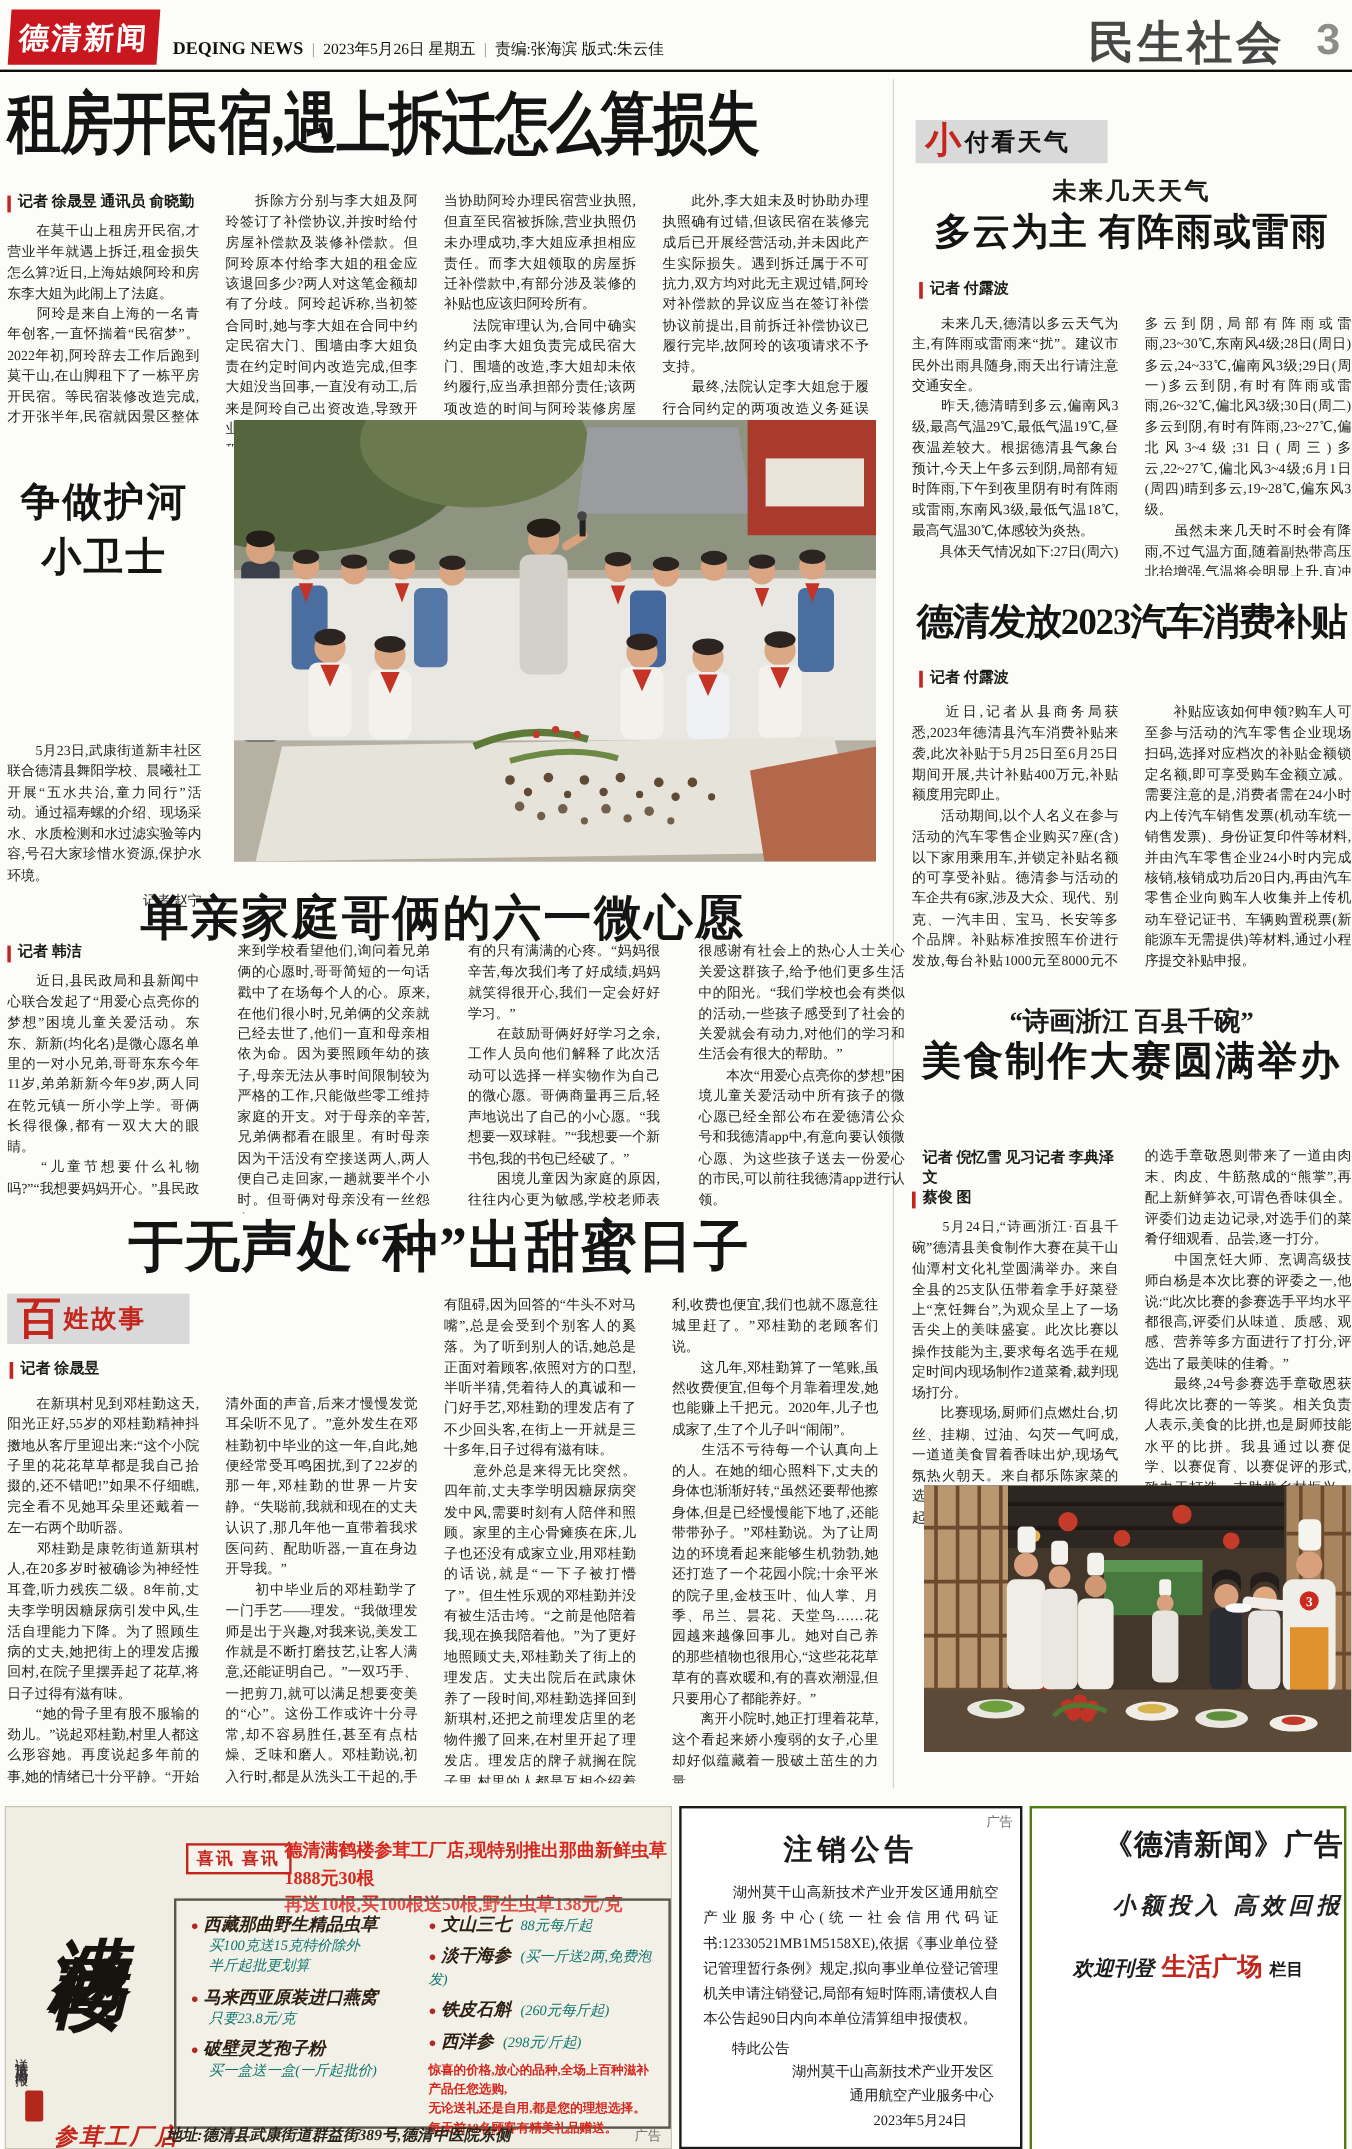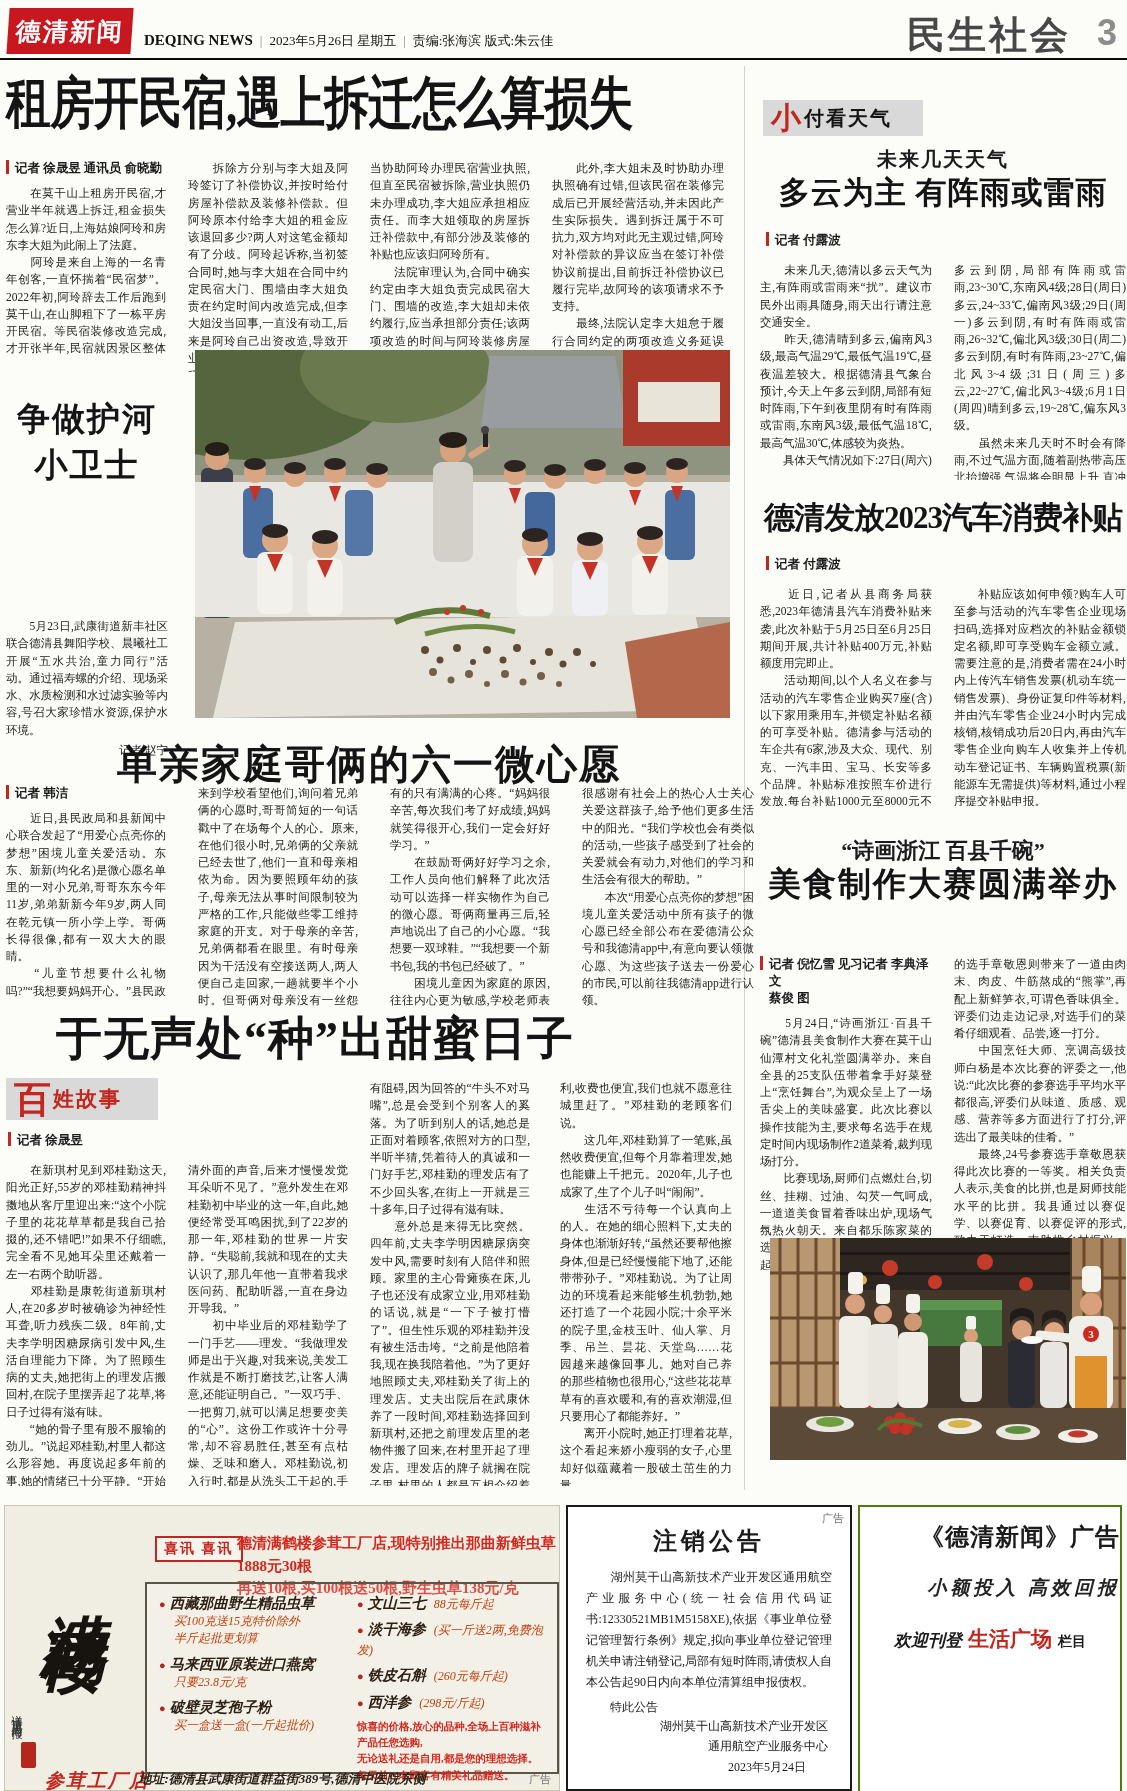--- a/index.html
+++ b/index.html
@@ -5,21 +5,21 @@
   * { margin:0; padding:0; box-sizing:border-box; }
   html,body { background:#e8e8e8; }
   #page {
     position:relative; width:1127px; height:1791px; margin:0 auto;
     background:#fcfcf9; overflow:hidden; color:#1b1b1b;
     font-family:"Liberation Serif", serif;
   }
   .abs { position:absolute; }
   .flow { white-space:pre-line; text-align:justify; overflow:hidden; }
   .body-text { font-size:11.5px; line-height:1.5; color:#222; }
-  .byline { display:flex; align-items:flex-start; gap:6px; font-weight:700; font-size:12.5px; margin-bottom:8px; white-space:pre-line; }
+  .byline { display:flex; align-items:flex-end; gap:6px; font-weight:700; font-size:12.5px; margin-bottom:8px; white-space:pre-line; }
   .byline-bar { display:inline-block; width:3px; height:14px; background:#c3261d; flex:0 0 auto; }
   .headline { font-family:"Liberation Serif", serif; font-weight:900; color:#141414; }
 
   
   #masthead-logo { left:8px; top:8px; width:124px; height:46px; background:#c8171e;
     color:#fff; font-size:25px; font-weight:900; letter-spacing:2px;
     display:flex; align-items:center; justify-content:center; transform:skewX(-4deg); }
   #masthead-meta { left:144px; top:32px; font-size:13px; color:#111; white-space:nowrap; }
   #masthead-meta b { font-size:15px; }
   .meta-sep { color:#888; padding:0 7px; }
@@ -41,21 +41,21 @@
   #children-photo { left:195px; top:350px; width:535px; height:368px; background:#b7b1a3; }
 
   
   #wish-article { left:6px; top:737px; width:726px; height:290px; }
   #wish-headline { text-align:center; font-size:40px; letter-spacing:2px; }
   #wish-cols { position:absolute; top:48px; left:0; width:726px; height:226px;
     display:grid; grid-template-columns:160px 160px 160px 172px; column-gap:32px; }
 
   
   #story-article { left:6px; top:1008px; width:726px; height:482px; }
-  #story-headline { position:absolute; top:0; left:50px; width:620px; font-size:46px; letter-spacing:1px; }
+  #story-headline { position:absolute; top:0; left:50px; width:620px; text-align:center; font-size:46px; letter-spacing:1px; }
   .story-label { position:absolute; top:70px; left:0; width:152px; height:42px; background:#d9d9d9;
     display:flex; align-items:center; padding-left:8px; gap:2px; }
   .label-big { color:#c3261d; font-size:37px; font-weight:900; line-height:1; }
   .label-rest { color:#c3261d; font-size:21px; font-weight:900; letter-spacing:2px; }
   #story-byline { position:absolute; top:124px; left:2px; }
   .story-col { position:absolute; }
   #story-c1 { top:154px; left:0; width:160px; height:324px; }
   #story-c2 { top:154px; left:182px; width:160px; height:324px; }
   #story-c3 { top:72px; left:364px; width:160px; height:406px; }
   #story-c4 { top:72px; left:554px; width:172px; height:406px; }
@@ -96,21 +96,21 @@
   #mh-brand { left:34px; top:56px; writing-mode:vertical-rl; font-size:64px; font-weight:900; color:#17130e; line-height:1; letter-spacing:8px; height:232px; font-style:italic; }
   #mh-seal { left:16px; top:236px; width:15px; height:26px; background:#b3271c; border-radius:2px; }
   #mh-brandsub { left:40px; top:262px; color:#c3261d; font-size:19px; font-weight:900; font-style:italic; letter-spacing:2px; }
   #mh-flash { left:150px; top:30px; border:2px solid #c3261d; color:#c3261d; font-weight:900; font-size:14px; padding:2px 7px; letter-spacing:2px; background:rgba(255,255,255,.4); }
   #mh-headline { left:232px; top:26px; width:324px; color:#d5281e; font-weight:900; font-size:15px; line-height:1.5; white-space:pre-line; }
   #mh-box { left:140px; top:76px; width:414px; height:192px; border:2px solid #5a564a; display:flex; padding:10px 12px; gap:10px; background:rgba(255,255,255,.18); }
   .mh-col { width:50%; }
   .mh-item { margin-bottom:7px; }
   .mh-item-name { font-size:14.5px; font-weight:900; color:#2e2012; font-style:italic; }
   .mh-item-name::before { content:"●"; color:#b3271c; font-size:11px; margin-right:4px; font-style:normal; }
-  .mh-item-desc { font-size:12px; color:#c2410c; padding-left:15px; white-space:pre-line; line-height:1.45; font-style:italic; }
+  .mh-item-desc { font-size:12px; color:#0f766e; padding-left:15px; white-space:pre-line; line-height:1.45; font-style:italic; }
   #mh-promo { color:#d5281e; font-size:10.5px; font-weight:900; line-height:1.55; white-space:pre-line; margin-top:6px; }
   #mh-address { left:0; right:0; bottom:2px; text-align:center; font-size:13px; font-weight:900; color:#2b2418; font-style:italic; }
   #ad-manhelou .ad-mark { right:8px; bottom:3px; }
 
   
   #ad-cancel { left:566px; top:1505px; width:286px; height:286px; border:2px solid #1a1a1a; background:#fff; padding:12px 18px; }
   #ad-cancel .ad-mark { top:4px; right:6px; }
   #cancel-title { text-align:center; font-size:24px; font-weight:900; margin:6px 0 10px; letter-spacing:4px; }
   #cancel-body { font-size:12px; line-height:1.75; }
   #cancel-closing { font-size:12px; margin-top:6px; text-indent:2em; }

